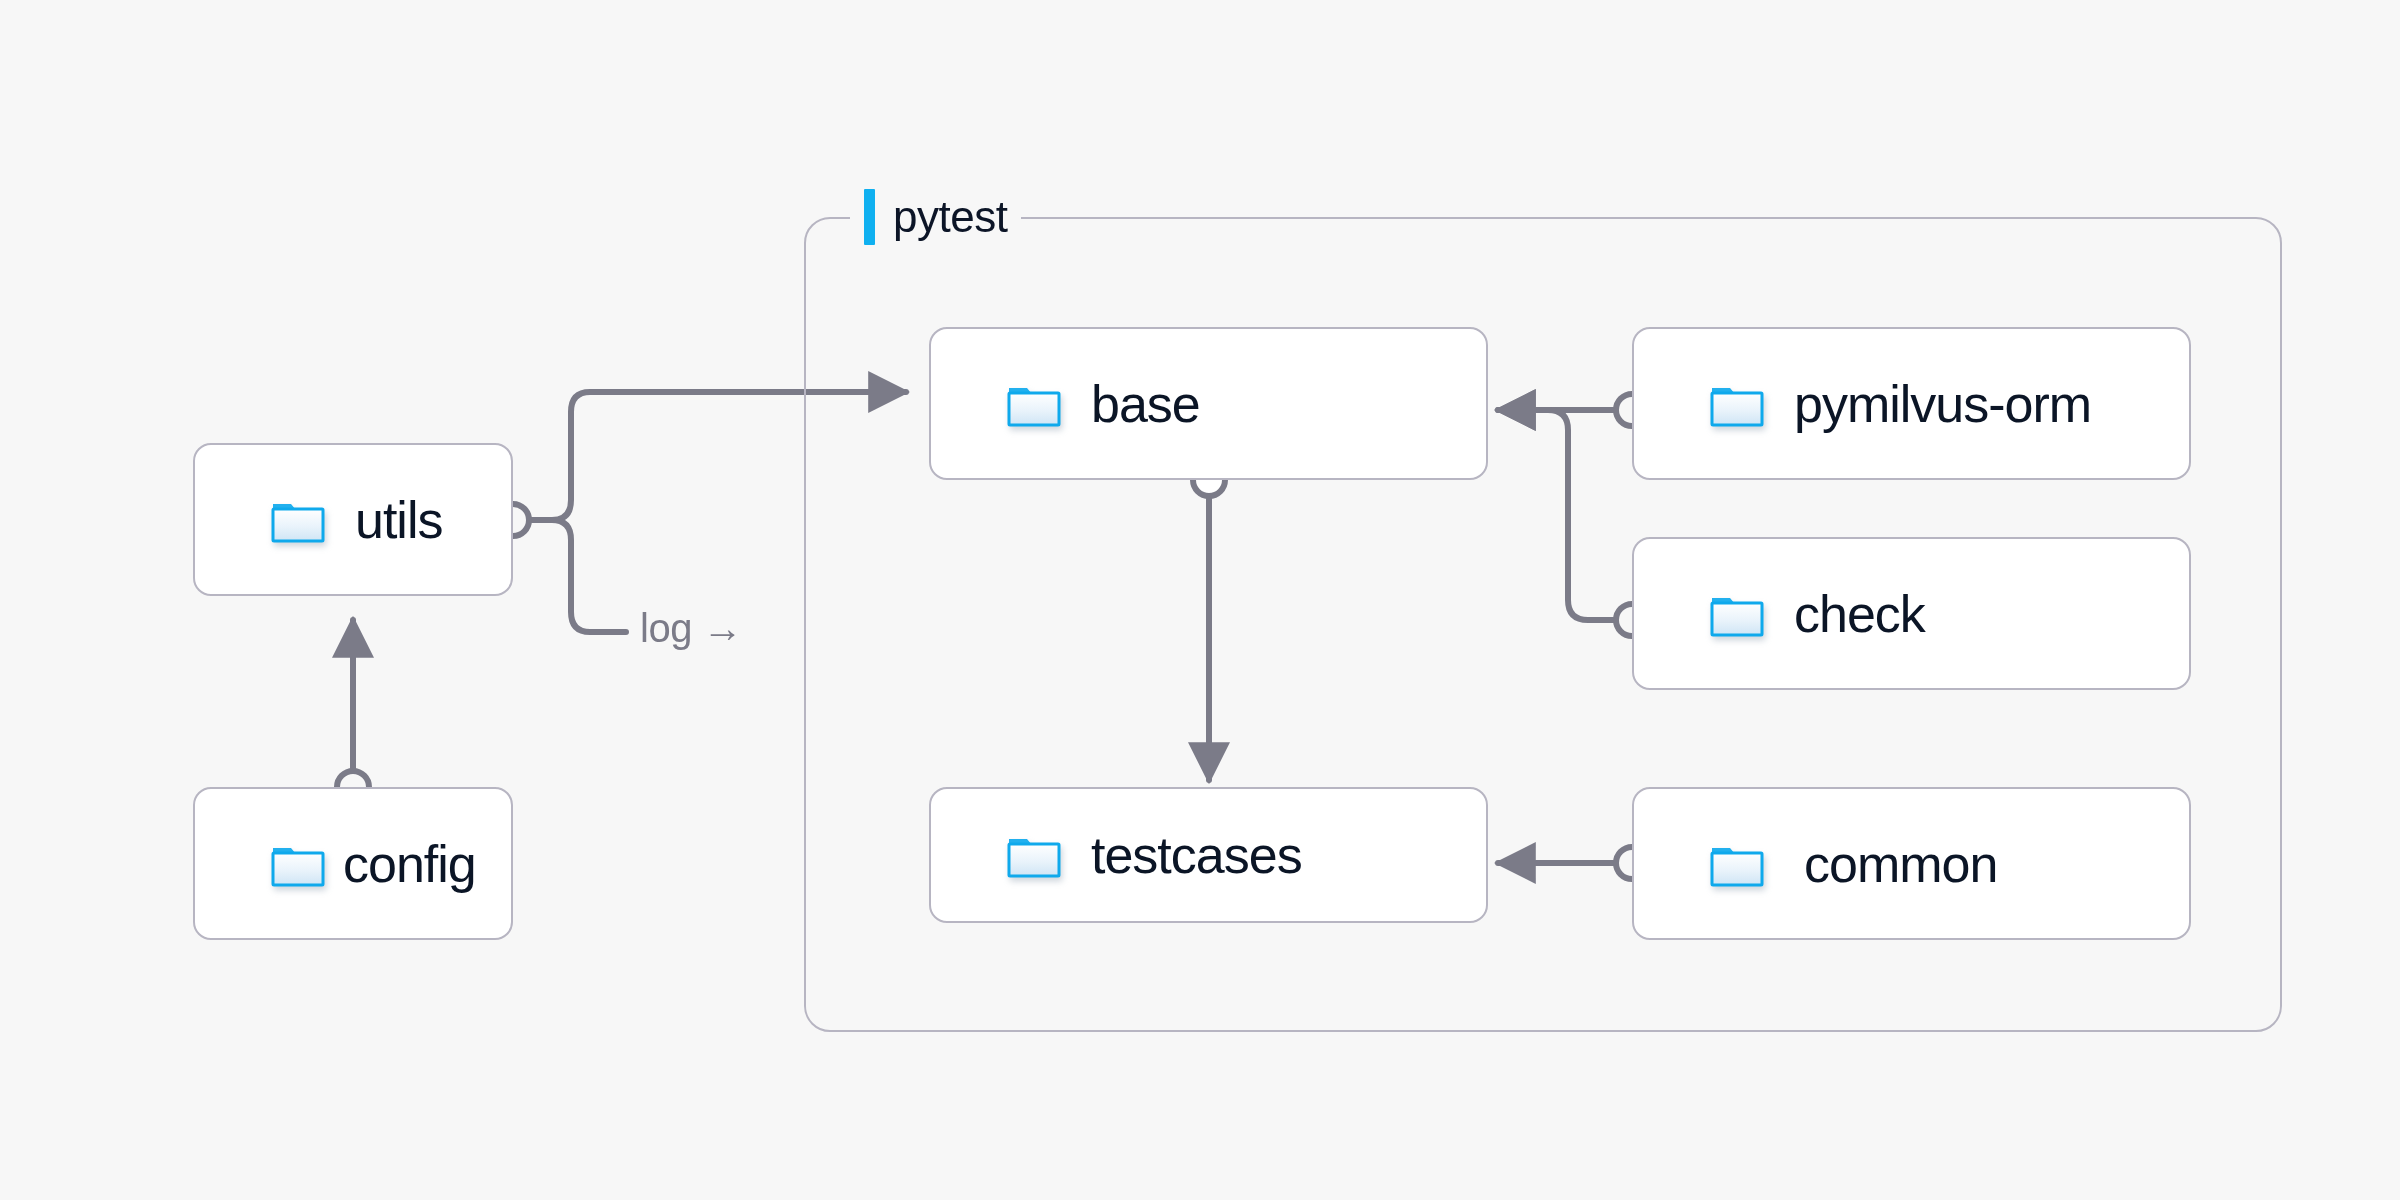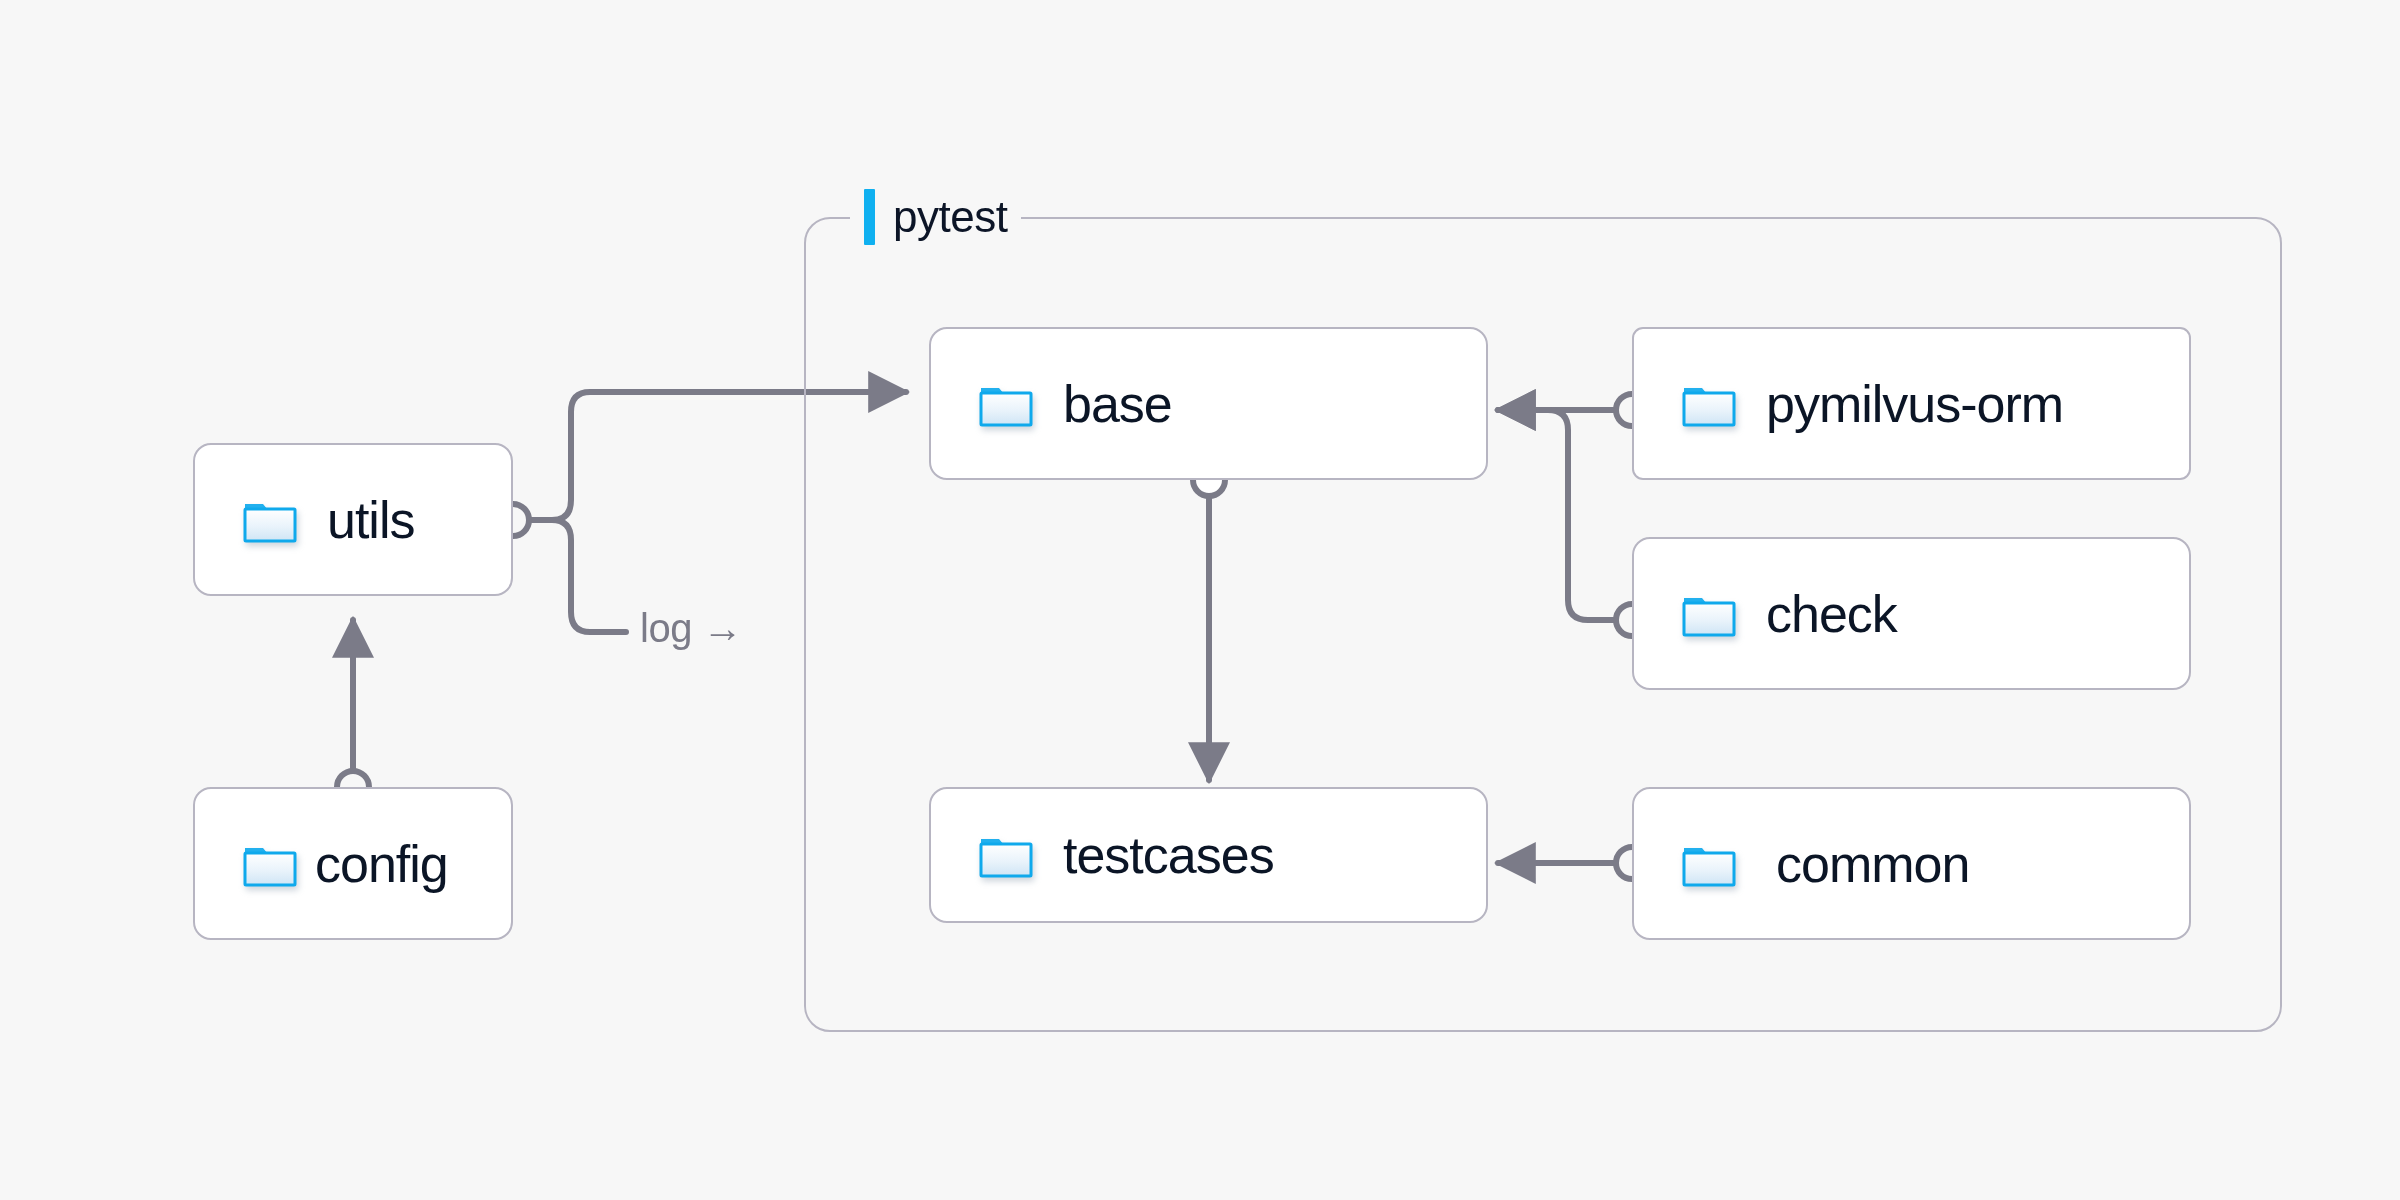--- a/index.html
+++ b/index.html
@@ -42,21 +42,21 @@
 
   
   .node{
     position:absolute;
     box-sizing:border-box;
     background:#ffffff;
     border:2px solid #b7b5c2;
     border-radius:18px;
     display:flex;
     align-items:center;
-    padding-left:48px;
+    padding-left:76px;
     gap:30px;
   }
   .node-label{
     font-size:52px;
     color:#0b1526;
     letter-spacing:-1px;
     white-space:nowrap;
     line-height:1;
   }
 
@@ -174,21 +174,21 @@
   <div class="node" style="left:893px;top:787px;width:559px;height:136px;">
     <span class="folder-icon">
       <svg width="54" height="48" viewBox="0 0 54 48" xmlns="http://www.w3.org/2000/svg">
         <path d="M2 8 h18 l5 6 h27 v4 H2 Z" fill="#22b0ee"></path>
         <rect x="2" y="13" width="50" height="32" rx="1" fill="url(#folderFace)" stroke="#0fa9ec" stroke-width="3"></rect>
       </svg>
     </span>
     <span class="node-label">testcases</span>
   </div>
 
-  <div class="node" style="left:1596px;top:327px;width:559px;height:153px;border-radius:11px;">
+  <div class="node" style="left:1596px;top:327px;width:559px;height:153px;">
     <span class="folder-icon">
       <svg width="54" height="48" viewBox="0 0 54 48" xmlns="http://www.w3.org/2000/svg">
         <path d="M2 8 h18 l5 6 h27 v4 H2 Z" fill="#22b0ee"></path>
         <rect x="2" y="13" width="50" height="32" rx="1" fill="url(#folderFace)" stroke="#0fa9ec" stroke-width="3"></rect>
       </svg>
     </span>
     <span class="node-label">pymilvus-orm</span>
   </div>
 
   <div class="node" style="left:1596px;top:537px;width:559px;height:153px;">

